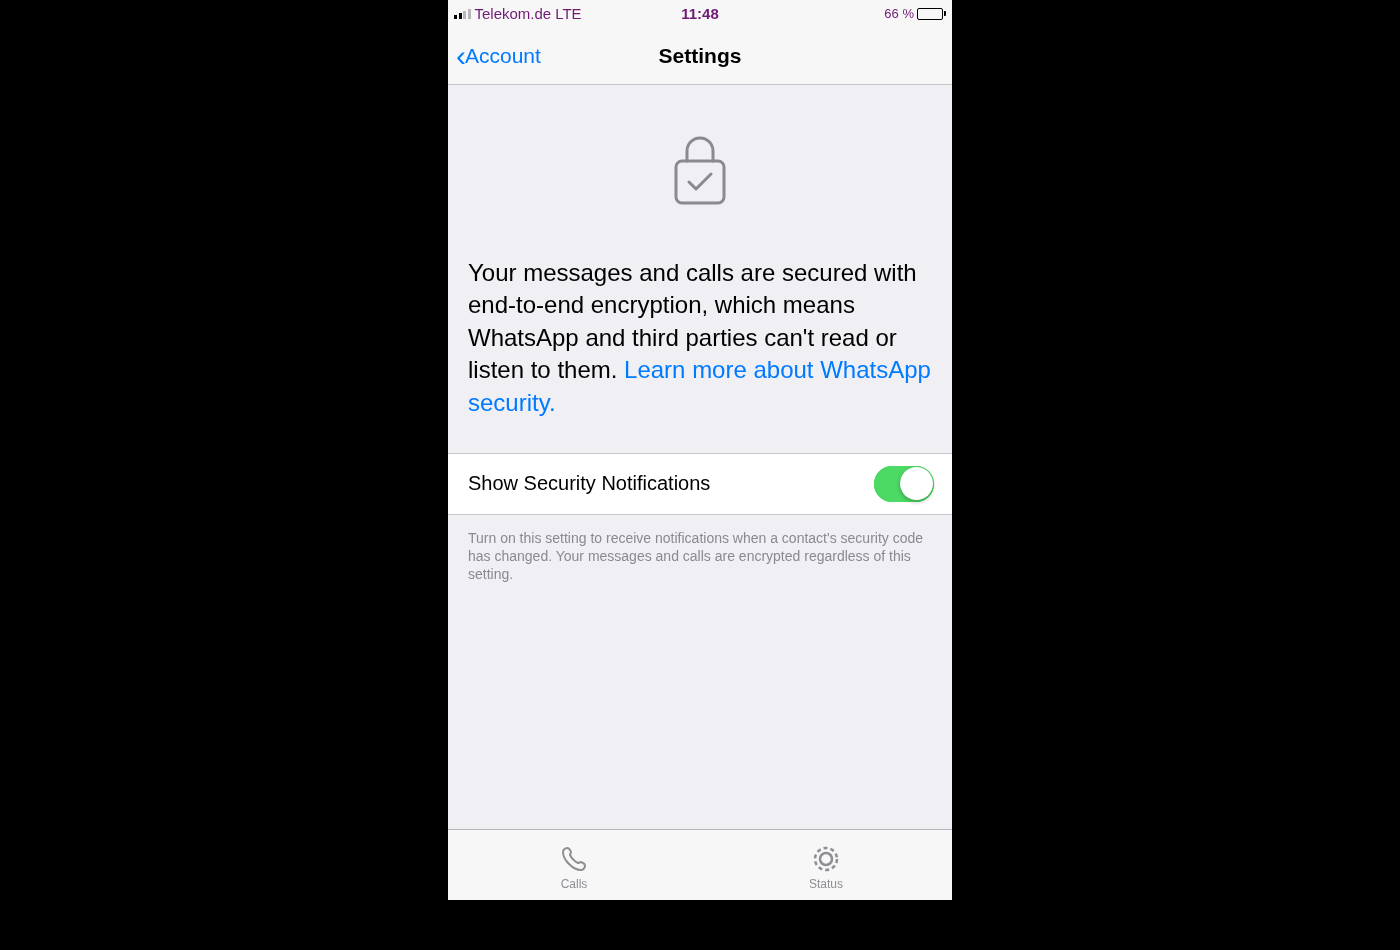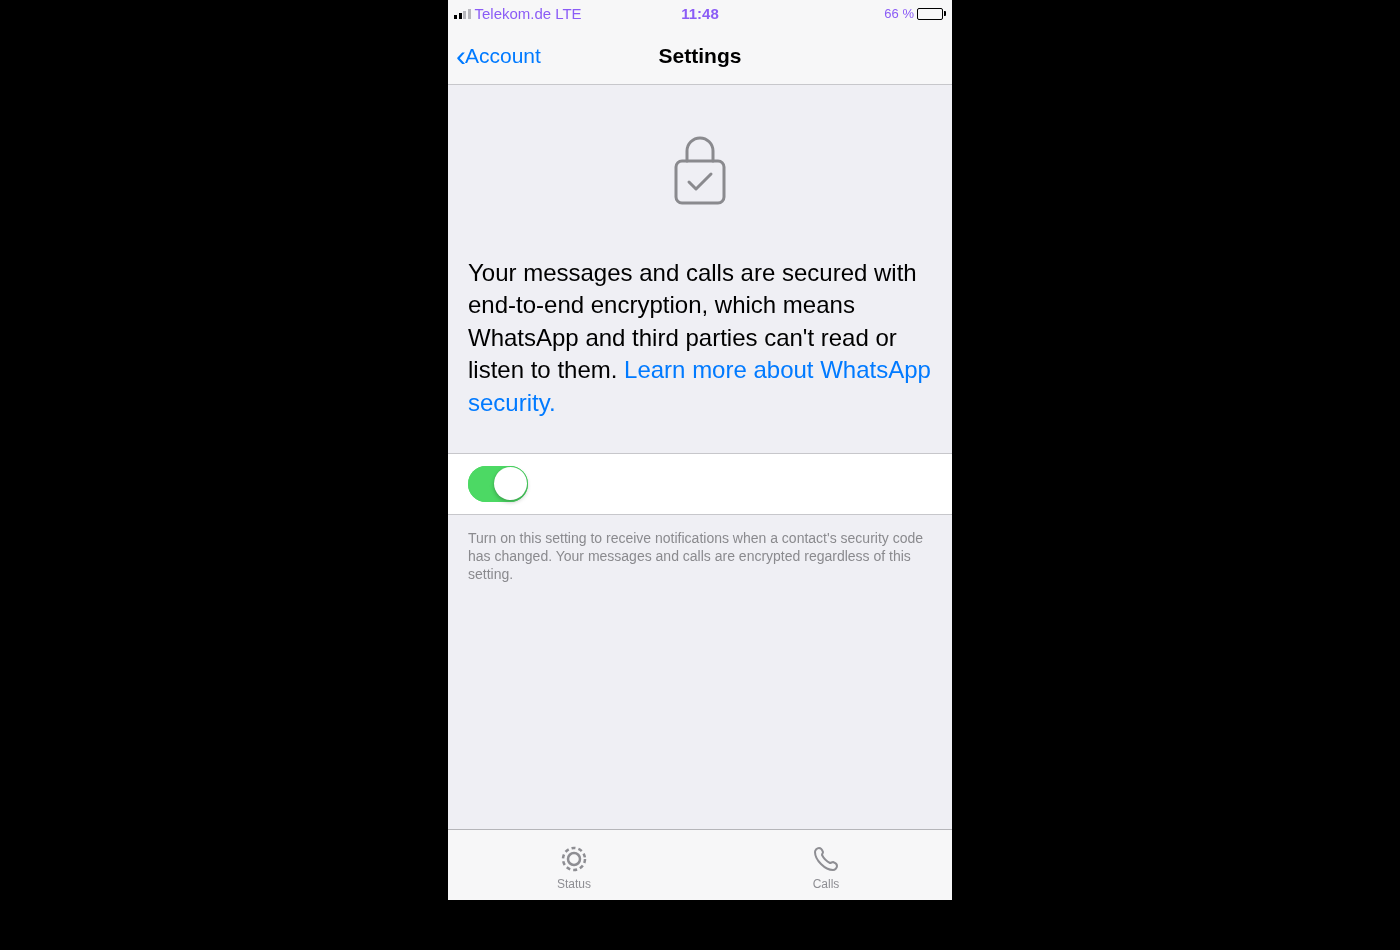--- a/index.html
+++ b/index.html
@@ -20,21 +20,21 @@
       flex-direction: column;
       position: relative;
     }
     
     .status-bar {
       height: 27px;
       background: #f7f7f8;
       display: flex;
       align-items: center;
       font-size: 15px;
-      color: #8b5cf6;
+      color: #701a75;
       padding: 0 6px;
       position: relative;
     }
     .sb-left { display: flex; align-items: center; gap: 4px; }
     .sb-center { position: absolute; left: 50%; transform: translateX(-50%); font-weight: 600; }
     .sb-right { margin-left: auto; display: flex; align-items: center; gap: 3px; font-size: 13px;}
     .signal-bars { display: flex; align-items: flex-end; gap: 1.5px; height: 11px;}
     .signal-bars span { width: 3px; background: #000; }
     .signal-bars span:nth-child(1){height:4px;}
     .signal-bars span:nth-child(2){height:6px;}
@@ -182,36 +182,37 @@
           <rect x="5" y="28" width="48" height="42" rx="6" fill="none" stroke="#8a8a8e" stroke-width="3"></rect>
           <path d="M18 49 l7 7 l15 -15" fill="none" stroke="#8a8a8e" stroke-width="3" stroke-linecap="round" stroke-linejoin="round"></path>
         </svg>
       </div>
       <p class="desc">
         <span>Your messages and calls are secured with end-to-end encryption, which means WhatsApp and third parties can't read or listen to them. </span><a href="#">Learn more about WhatsApp security.</a>
       </p>
     </div>
 
     <div class="setting-row">
+      <span class="setting-label">Show Security Notifications</span>
       <div class="toggle">
         <div class="toggle-knob"></div>
       </div>
     </div>
     <div class="footer-note">Turn on this setting to receive notifications when a contact's security code has changed. Your messages and calls are encrypted regardless of this setting.</div>
   </div>
 
   <div class="tab-bar">
+    <div class="tab">
+      <svg viewBox="0 0 30 30">
+        <path d="M8 4 c2 0 3 1 4 4 c0 1 -1 2 -1 3 c2 4 4 6 8 8 c1 0 2 -1 3 -1 c3 1 4 2 4 4 c0 2 -2 4 -4 4 c-8 0 -18 -10 -18 -18 c0 -2 2 -4 4 -4 z" fill="none" stroke="#8e8e93" stroke-width="2" stroke-linejoin="round"></path>
+      </svg>
+      <span class="tab-label">Calls</span>
+    </div>
     <div class="tab">
       <svg viewBox="0 0 30 30">
         <circle cx="15" cy="15" r="11" fill="none" stroke="#8e8e93" stroke-width="2.5" stroke-dasharray="4 3"></circle>
         <circle cx="15" cy="15" r="6" fill="none" stroke="#8e8e93" stroke-width="2.5"></circle>
       </svg>
       <span class="tab-label">Status</span>
     </div>
-    <div class="tab">
-      <svg viewBox="0 0 30 30">
-        <path d="M8 4 c2 0 3 1 4 4 c0 1 -1 2 -1 3 c2 4 4 6 8 8 c1 0 2 -1 3 -1 c3 1 4 2 4 4 c0 2 -2 4 -4 4 c-8 0 -18 -10 -18 -18 c0 -2 2 -4 4 -4 z" fill="none" stroke="#8e8e93" stroke-width="2" stroke-linejoin="round"></path>
-      </svg>
-      <span class="tab-label">Calls</span>
-    </div>
   </div>
 
 </div>
 
 </body></html>

